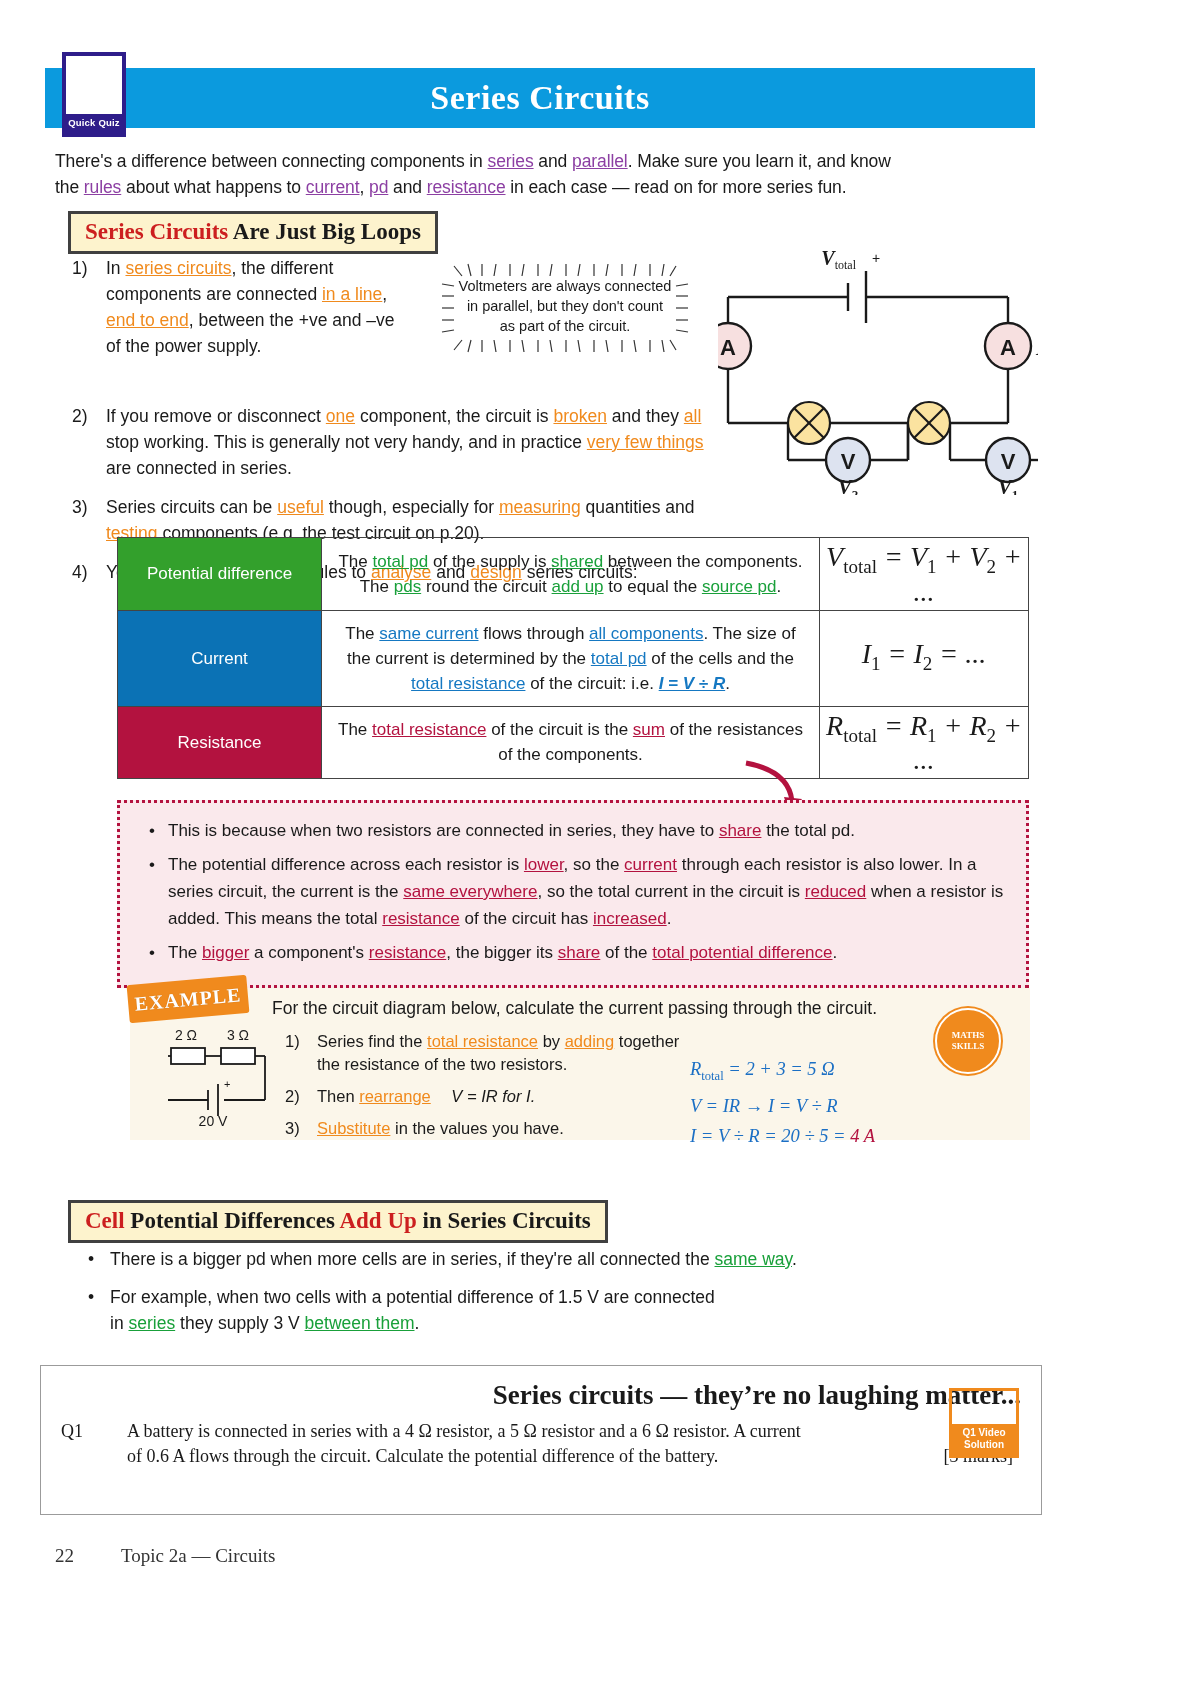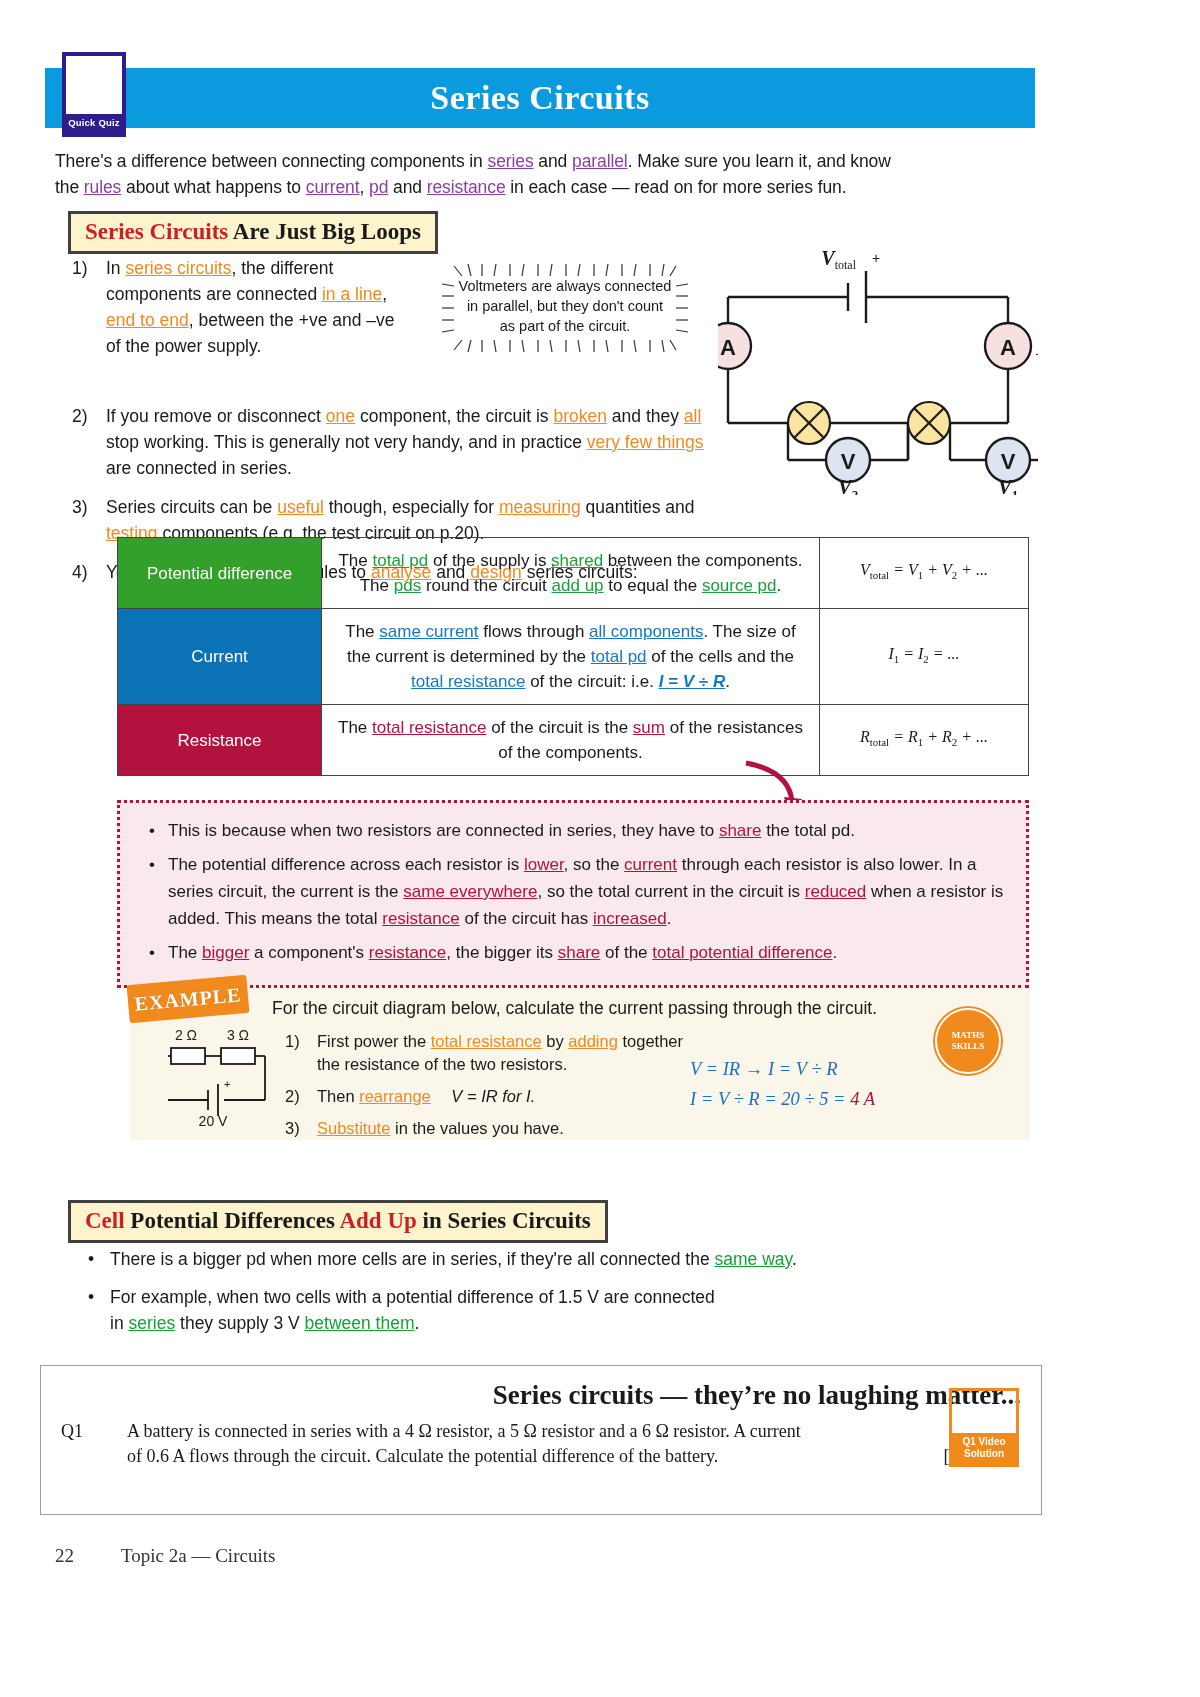--- a/index.html
+++ b/index.html
@@ -74,21 +74,21 @@
   .rules td{border:1.4px solid #444;vertical-align:middle;}
   .rules .lab{
     width:195px;text-align:center;color:#fff;font-size:17px;padding:6px 4px;
   }
   .rules .lab.pd{background:#33a02c;}
   .rules .lab.cur{background:#0b72b5;}
   .rules .lab.res{background:#b3123f;}
   .rules .desc{text-align:center;padding:10px 16px;}
   .rules .form{
     width:196px;text-align:center;font-family:"Liberation Serif",serif;
-    font-size:16px;font-style:italic;padding:6px;
+    font-size:28px;font-style:italic;padding:6px;
   }
   sub{font-size:.68em;font-style:normal;}
 
   
   .pinkbox{
     position:absolute;left:117px;top:800px;width:912px;
     background:#fae9ec;border:3px dotted #b3123f;
     padding:14px 16px 12px 16px;box-sizing:border-box;
     font-size:17px;line-height:27px;
   }
@@ -145,21 +145,21 @@
     font-family:"Liberation Serif",serif;font-weight:bold;font-size:27px;
     margin:0 0 8px 16px;
     text-align:right;
   }
   .exam-sub{font-family:"Liberation Serif",serif;font-size:18px;margin-bottom:8px;}
   .exam-q{font-family:"Liberation Serif",serif;font-size:18px;display:flex;line-height:25px;}
   .exam-q .qn{width:66px;flex:0 0 66px;}
   .exam-q .qb{flex:1;position:relative;}
   .marks{position:absolute;right:8px;}
   .vid-badge{
-    position:absolute;right:22px;top:22px;width:70px;height:79px;
+    position:absolute;right:22px;top:22px;width:70px;height:70px;
     border:3px solid #f08a1d;box-sizing:border-box;
     display:flex;flex-direction:column;justify-content:flex-end;
   }
   .vid-badge .vlab{
     background:#f08a1d;color:#fff;font-size:10px;font-weight:bold;
     text-align:center;line-height:12px;padding:3px 0 4px 0;
   }
 
   
   .footer{
@@ -407,33 +407,34 @@
         <line x1="50" y1="56" x2="50" y2="88"></line>
       </g>
       <text x="56" y="60" font-family="Liberation Sans, sans-serif" font-size="11" fill="#1a1a1a">+</text>
       <text x="45" y="98" text-anchor="middle" font-family="Liberation Sans, sans-serif" font-size="14" fill="#1a1a1a">20 V</text>
     </svg>
   </div>
 
   <div class="ex-steps">
     <div class="ex-step">
       <span class="n">1)</span>
-      <span><span>First power the </span><u class="org">total resistance</u><span> by </span><u class="org">adding</u><span> together the resistance of the two resistors.</span></span>
+      <span><span>Series find the </span><u class="org">total resistance</u><span> by </span><u class="org">adding</u><span> together the resistance of the two resistors.</span></span>
     </div>
     <div class="ex-step" style="margin-top:5px;">
       <span class="n">2)</span>
       <span><span>Then </span><u class="org">rearrange</u><span style="font-style:italic;margin-left:16px;"> V = IR for I.</span></span>
     </div>
     <div class="ex-step">
       <span class="n">3)</span>
       <span><u class="org">Substitute</u><span> in the values you have.</span></span>
     </div>
   </div>
 
   <div class="ex-math">
+    <div>R<sub>total</sub> = 2 + 3 = 5 Ω</div>
     <div>V = IR  →  I = V ÷ R</div>
     <div>I = V ÷ R = 20 ÷ 5 = <span class="crm-txt">4 A</span></div>
   </div>
 
   <div class="maths-badge">
     <div>MATHS</div>
     <div>SKILLS</div>
   </div>
 
   <div class="sec-head" style="left:68px;top:1200px;">

